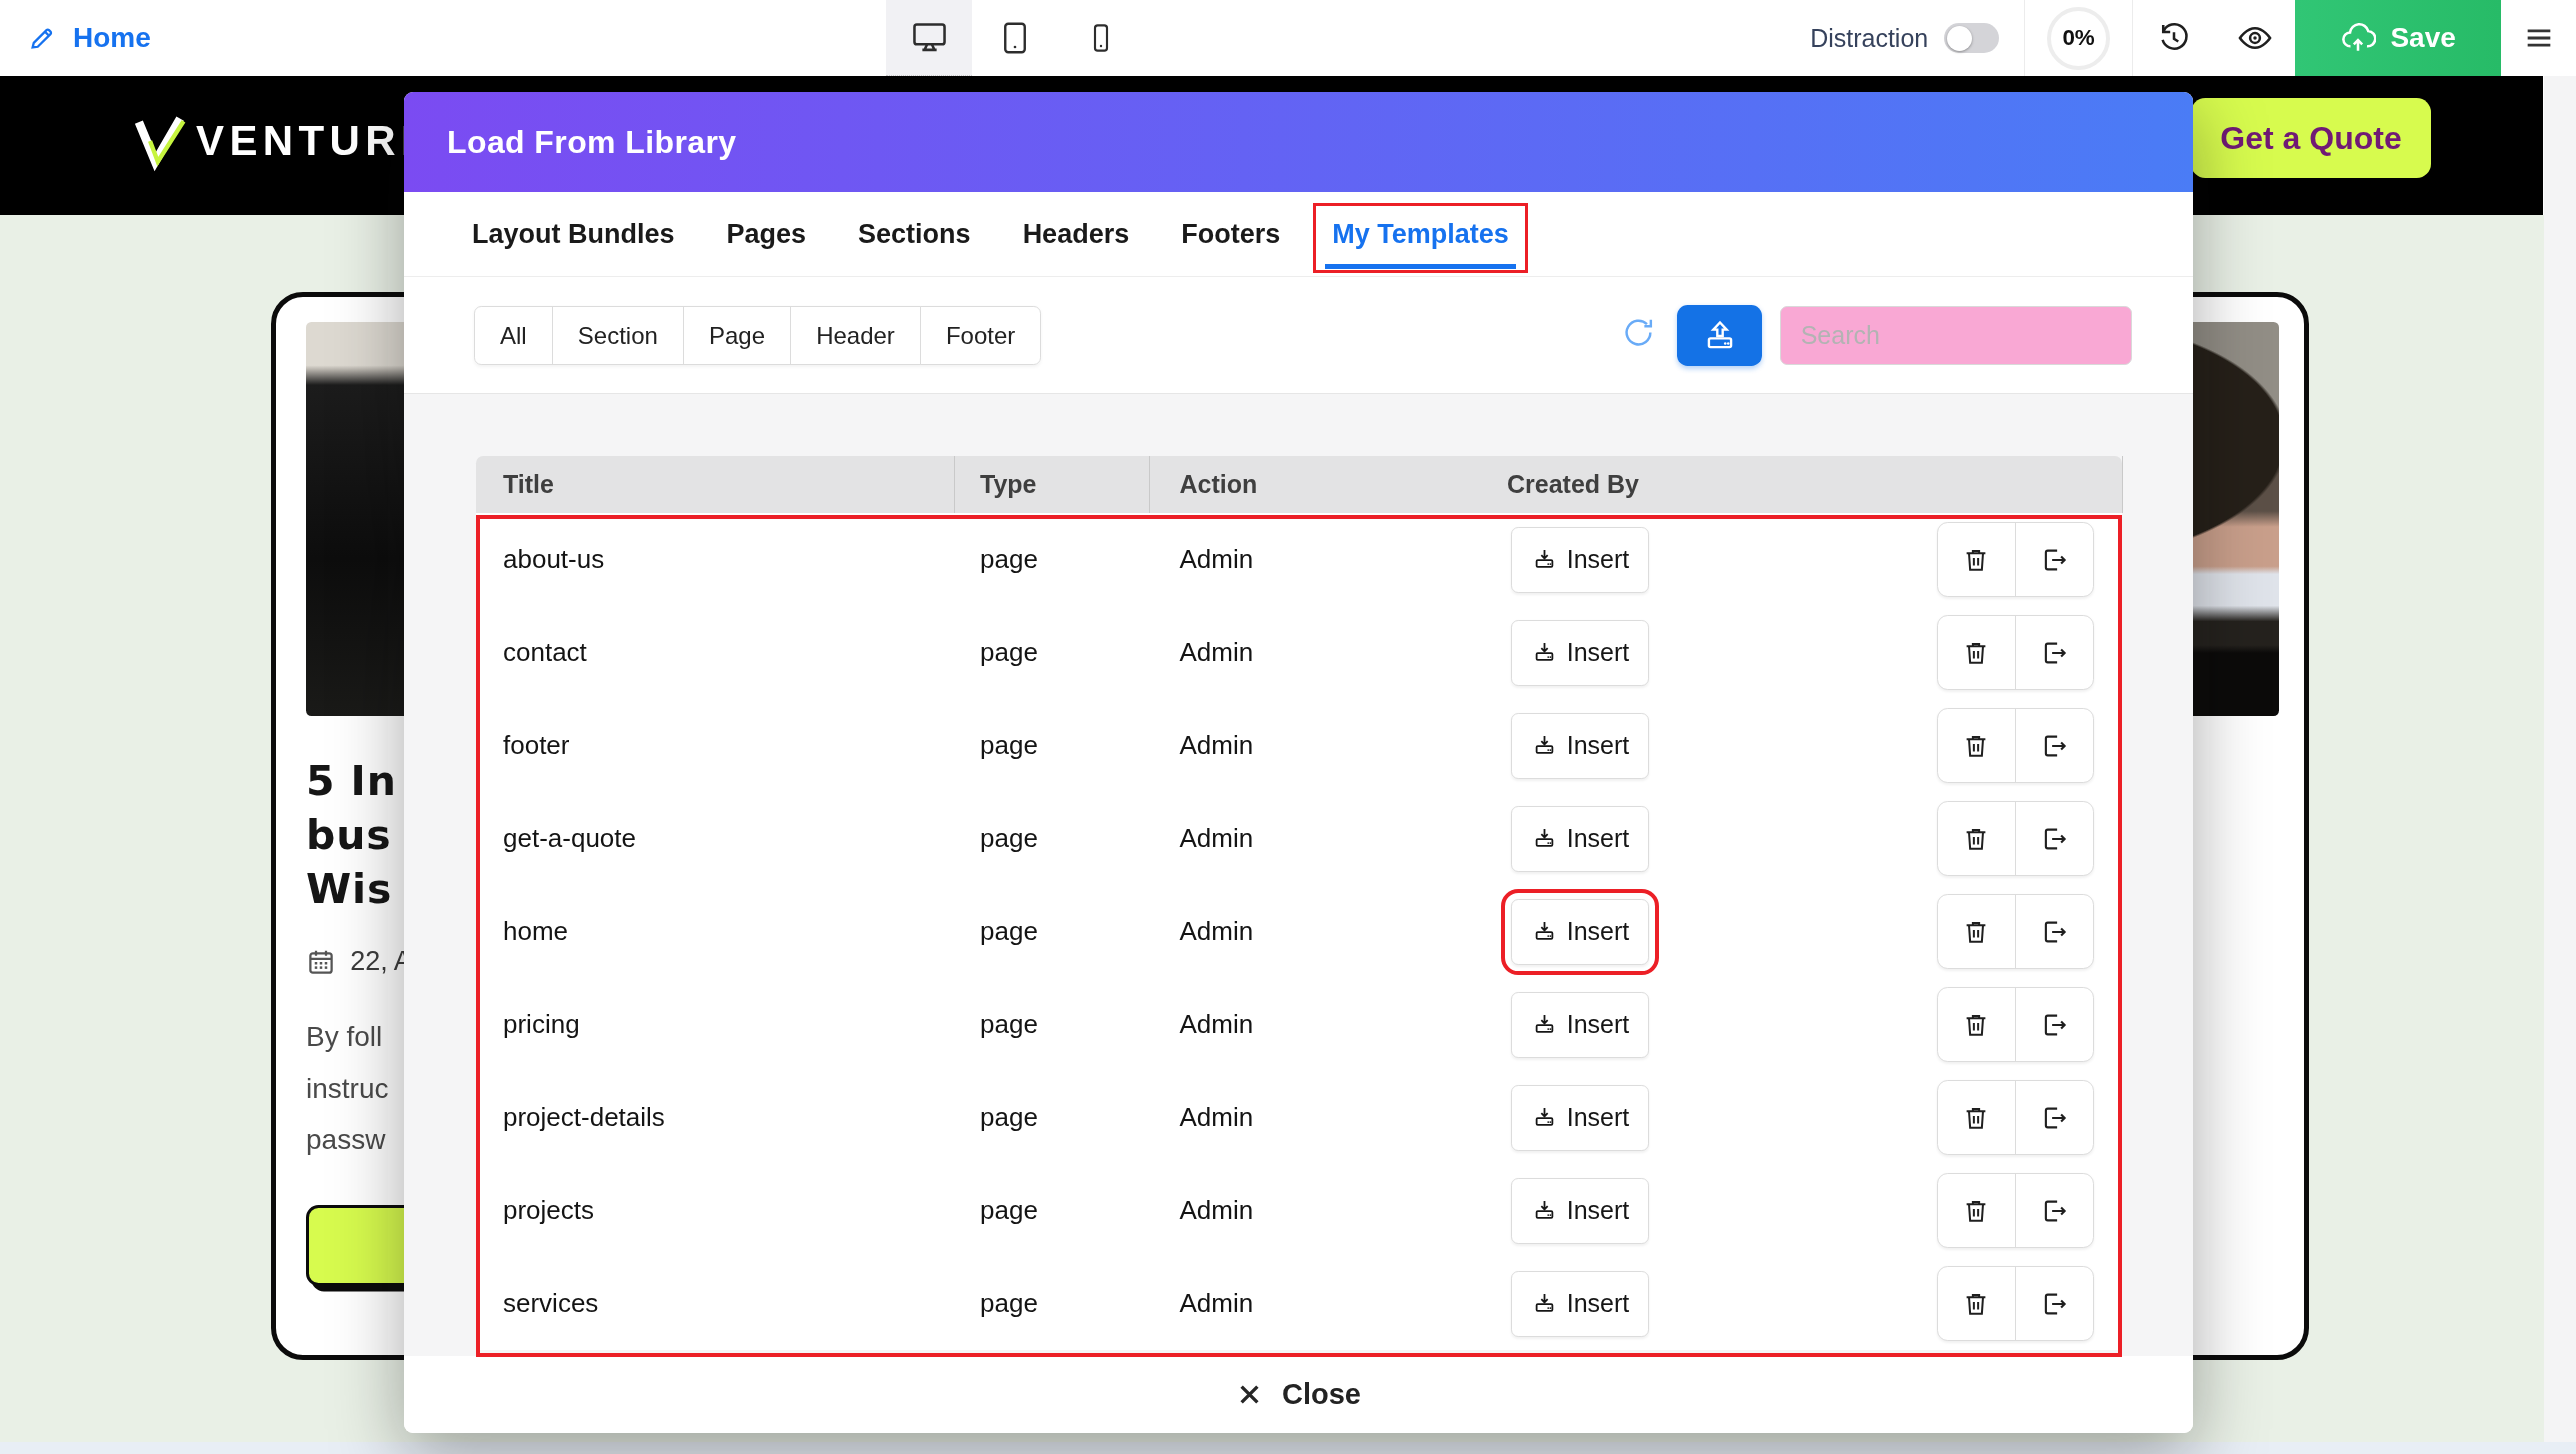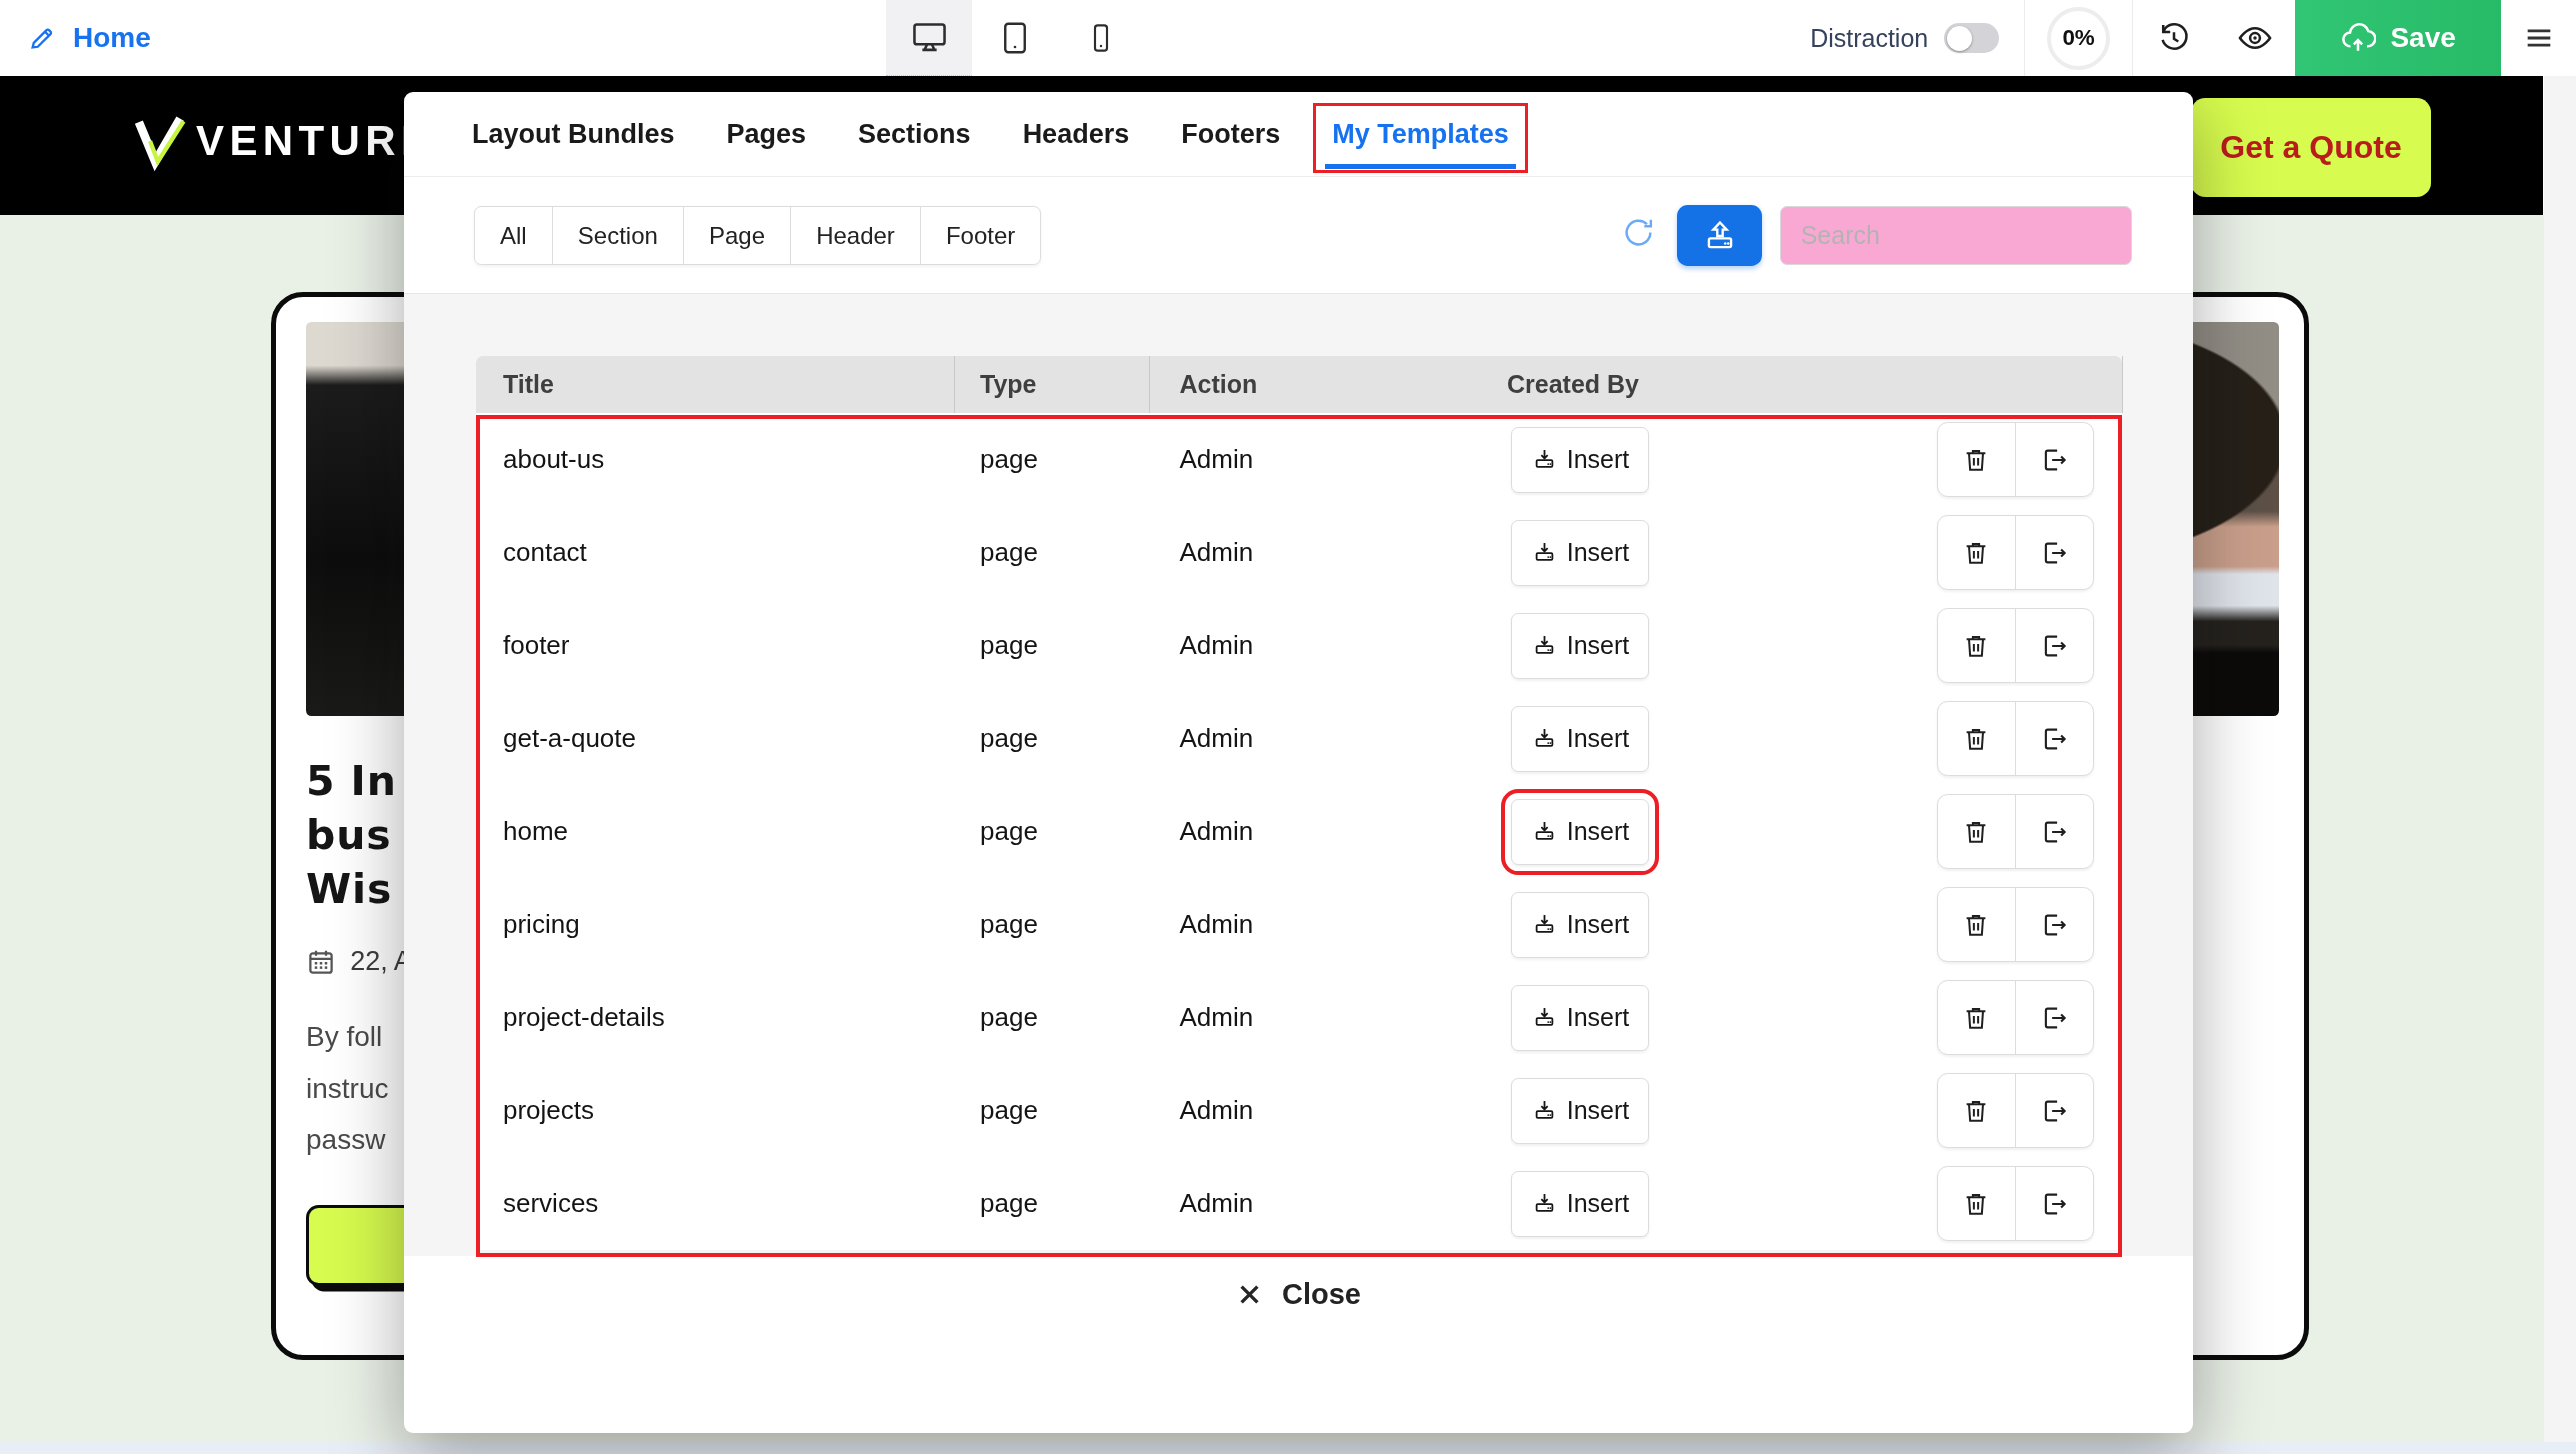--- a/index.html
+++ b/index.html
@@ -28,22 +28,22 @@
             background:linear-gradient(90deg,#31c675,#27bb67);color:#fff;font-size:28px;font-weight:600;font-family:inherit;}
   .menu-btn{width:75px;height:76px;display:flex;align-items:center;justify-content:center;background:#fff;border:none;color:#333;cursor:pointer;}
 
   
   .green-bg{left:0;top:215px;width:2576px;height:1240px;background:#e9f0e6;}
   .right-strip{left:2544px;top:76px;width:32px;height:1378px;background:#f4f4f5;}
   .bottom-strip{left:0;top:1442px;width:2576px;height:12.5px;background:#e8eef5;z-index:8;}
   .site-header{left:0;top:76px;width:2543px;height:139px;background:#000;}
   .logo{position:absolute;left:132px;top:29px;display:flex;align-items:center;gap:9px;cursor:pointer;}
   .logo .brand{color:#fff;font-size:42px;font-weight:800;letter-spacing:5.4px;white-space:nowrap;}
-  .quote-btn{position:absolute;left:2191px;top:22.4px;width:240px;height:99px;background:#d7fb4e;border:none;border-radius:14.3px;
-             font-family:inherit;font-size:32px;font-weight:800;color:#b91c1c;cursor:pointer;}
+  .quote-btn{position:absolute;left:2191px;top:22.4px;width:240px;height:80px;background:#d7fb4e;border:none;border-radius:14.3px;
+             font-family:inherit;font-size:32px;font-weight:800;color:#701a75;cursor:pointer;}
   .blog-card{left:271px;top:292px;width:572px;height:1068px;background:#fff;border:5.4px solid #0b0b0b;border-radius:32px;
              box-sizing:border-box;padding:25px 30px;overflow:hidden;}
   .card-img{height:394px;border-radius:5.4px;background:
      linear-gradient(115deg,rgba(255,255,255,0) 0 58%,rgba(60,60,58,.55) 58% 72%,rgba(25,25,24,0) 72%),
      linear-gradient(180deg,#ddd9d1 0%,#ddd9d1 11%,#b9b5ae 12%,#1c1c1c 16%,#0d0d0d 60%,#1a1a18 100%);}
   .card-title{margin-top:38px;font-family:"DejaVu Sans",sans-serif;font-weight:900;font-size:41px;line-height:1.32;color:#161616;letter-spacing:0.9px;}
   .card-date{margin-top:30px;display:flex;align-items:center;gap:14.3px;color:#3c3c3c;font-size:27px;}
   .card-excerpt{margin-top:34px;font-size:28px;color:#4a4a4a;line-height:1.84;}
   .read-btn{margin-top:39px;width:295px;height:75px;background:#d7fb4e;border:3.6px solid #0b0b0b;border-radius:12.5px;
             box-shadow:5.4px 5.4px 0 #0b0b0b;font-family:"DejaVu Sans",sans-serif;font-size:29.5px;font-weight:800;color:#0a0a0a;
@@ -245,20 +245,23 @@
         <span>
           <svg width="34" height="34" viewBox="0 0 24 24" fill="none" stroke="#333" stroke-width="2">
             <path d="M4 7h16M4 12h16M4 17h16"></path>
           </svg>
         </span>
       </button>
     </div>
   </div>
 
   <div class="abs modal">
+    <div class="modal-header">
+      <div class="modal-title">Load From Library</div>
+    </div>
 
     <div class="tabs-row">
       <button class="tab">Layout Bundles</button>
       <button class="tab">Pages</button>
       <button class="tab">Sections</button>
       <button class="tab">Headers</button>
       <button class="tab">Footers</button>
       <button class="tab active">My Templates</button>
     </div>
 

